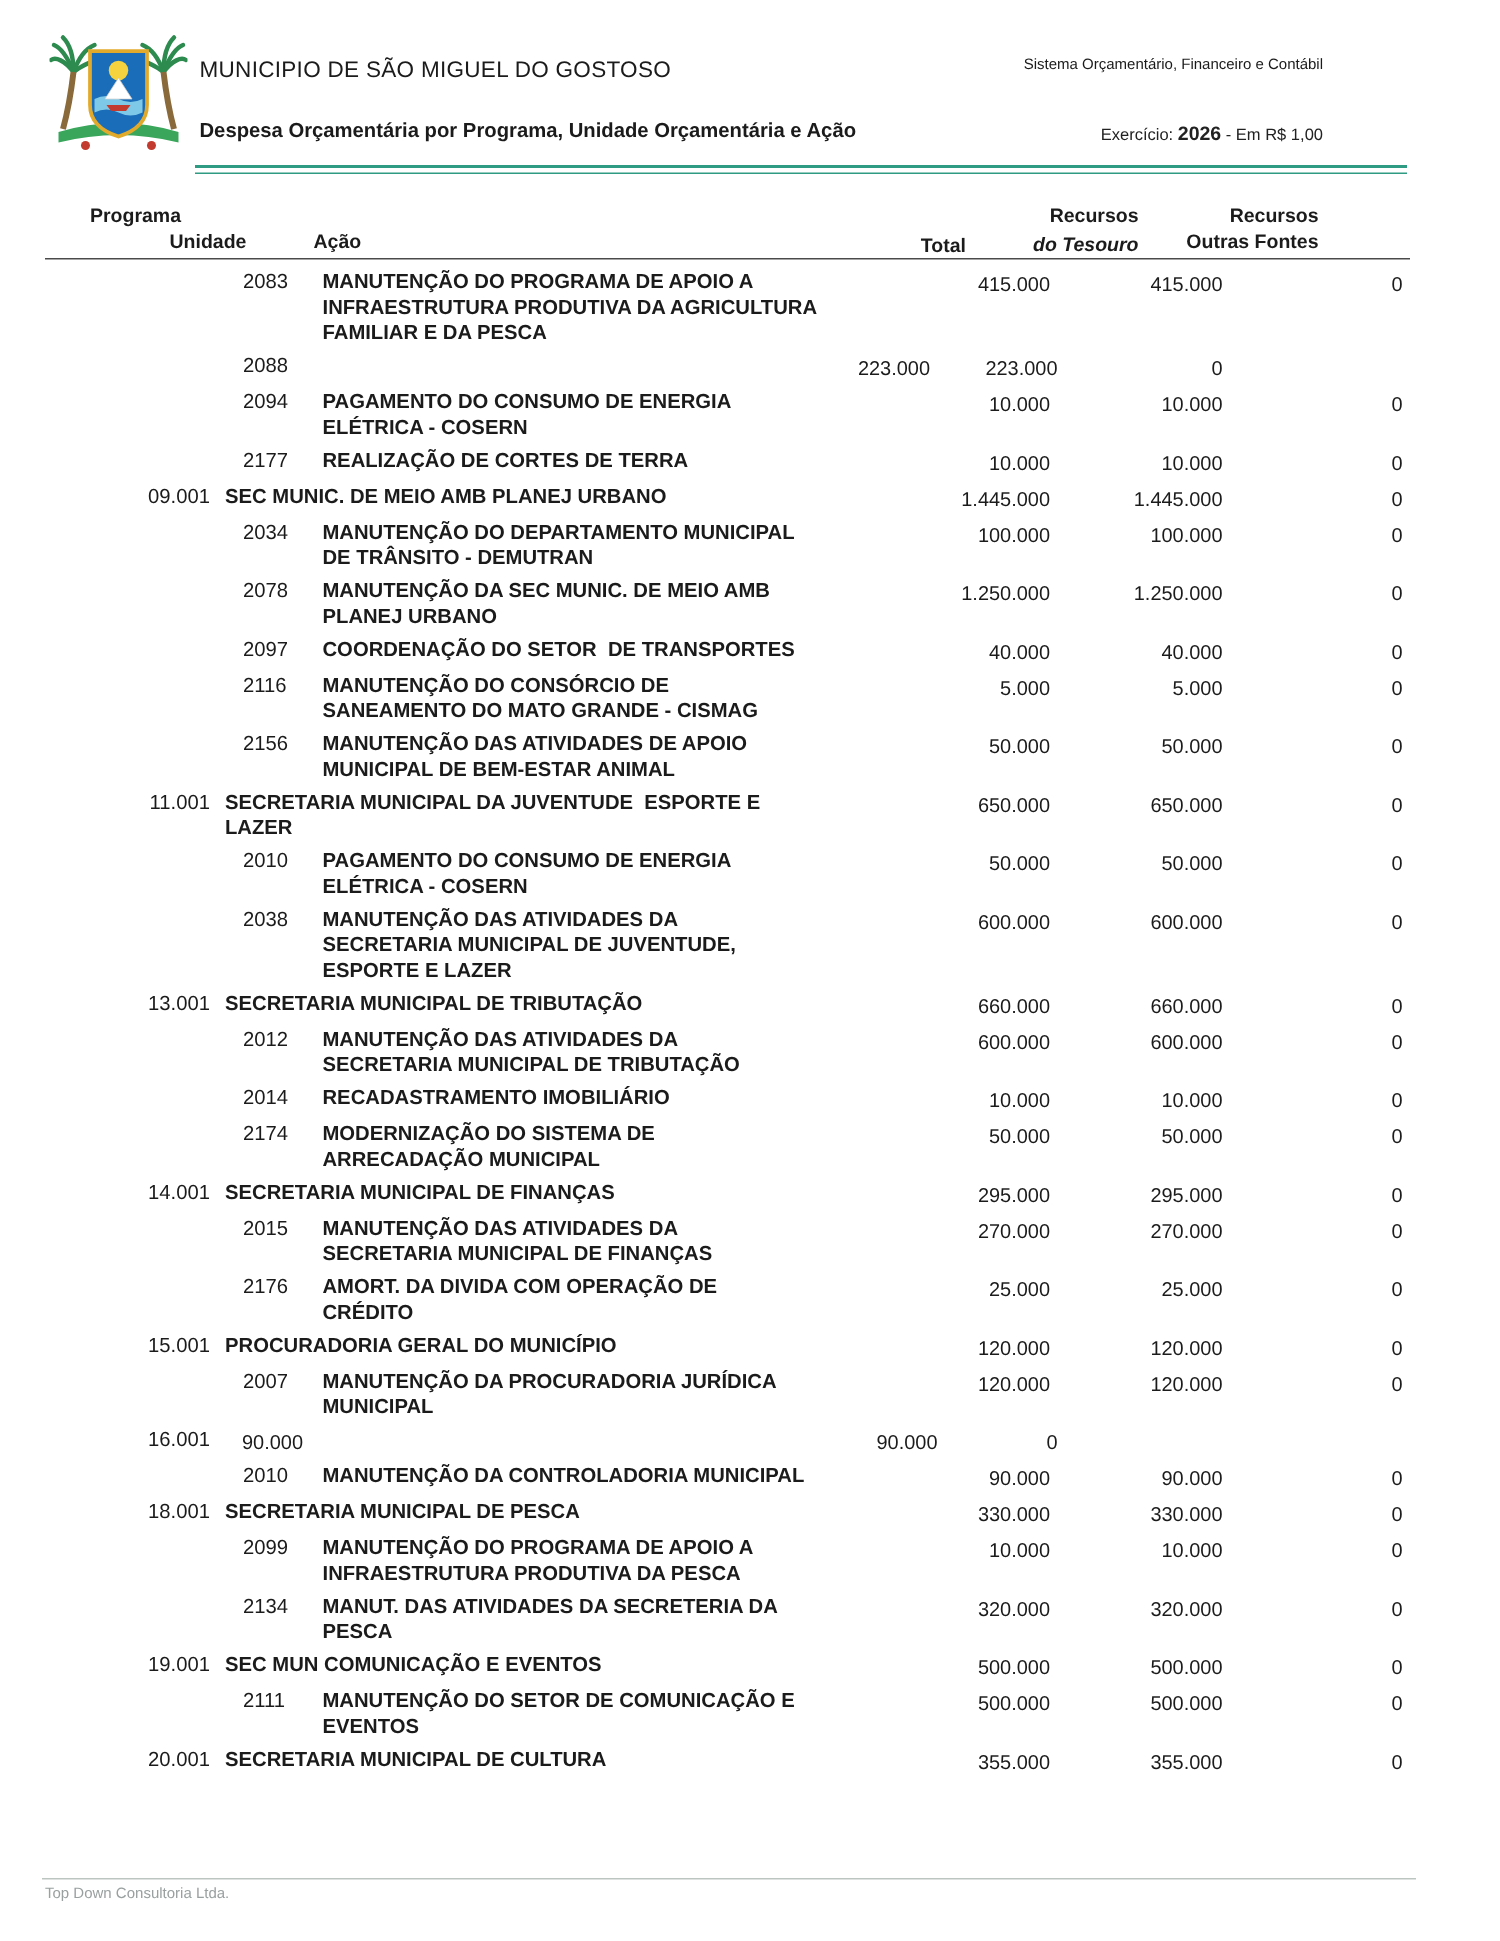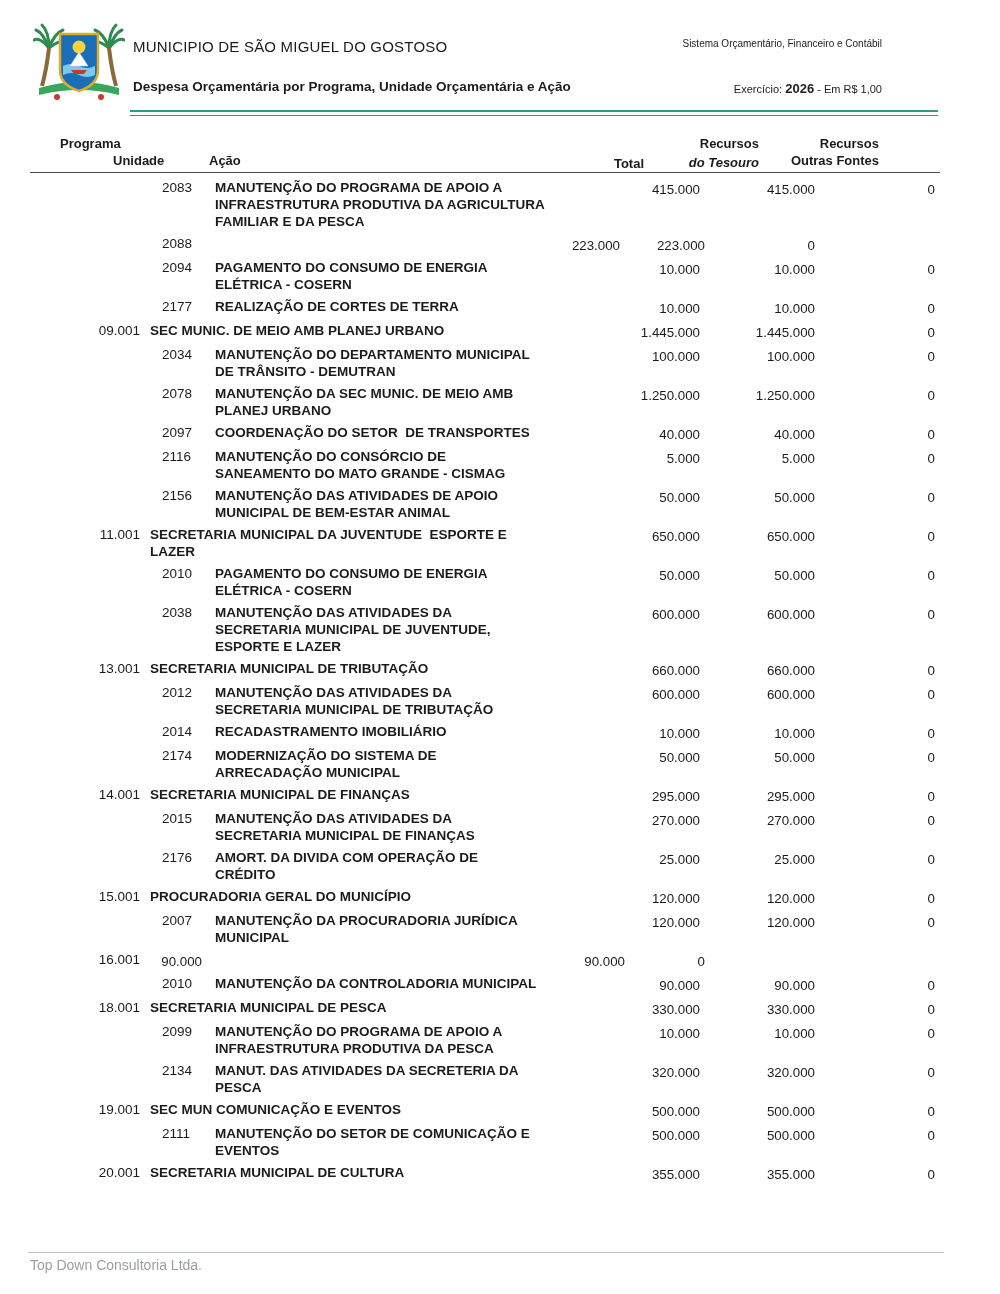--- a/index.html
+++ b/index.html
@@ -30,21 +30,21 @@
   .row.unidade{margin-top:4px;}
   .c-ucode{text-align:right;padding-right:5px;}
   .c-acode{padding-left:17px;}
   .c-desc{padding-left:3px;white-space:pre-wrap;font-weight:bold;}
   .c-desc.span{grid-column:2/4;padding-left:5px;}
   .c-num{text-align:right;padding-top:2px;font-size:13.3px;}
   .c-total{padding-right:10px;}
   .c-tesouro{padding-right:5px;}
   .c-outras{padding-right:5px;}
   .footer-rule{left:28px;top:1252px;width:944px;border-top:1px solid #bdc5c1;}
-  .footer-text{left:30px;top:1257px;font-size:14px;color:#9aa0a0;}
+  .footer-text{left:30px;top:1257px;font-size:10px;color:#9aa0a0;}
 </style>
 </head>
 <body>
 
 <div class="page">
 
   <div class="abs logo">
     <svg width="92" height="90" viewBox="0 0 92 90">
       <g stroke="#2e8b4f" stroke-width="3" fill="none" stroke-linecap="round">
         <path d="M16 28 C10 20, 4 18, 1 20"></path>

